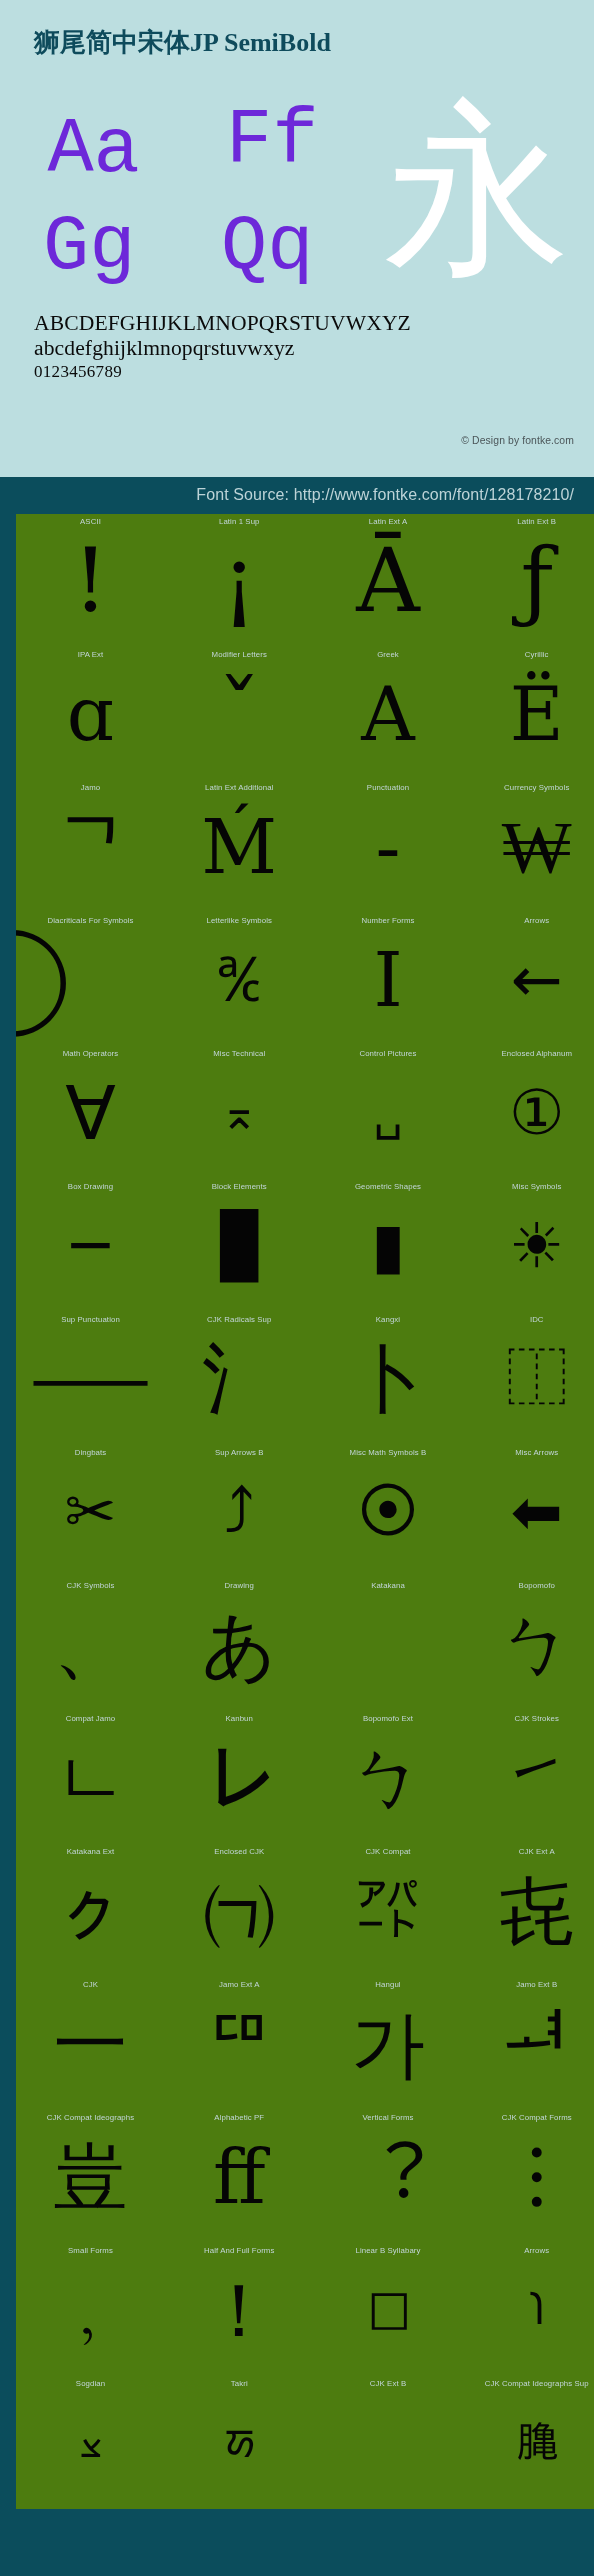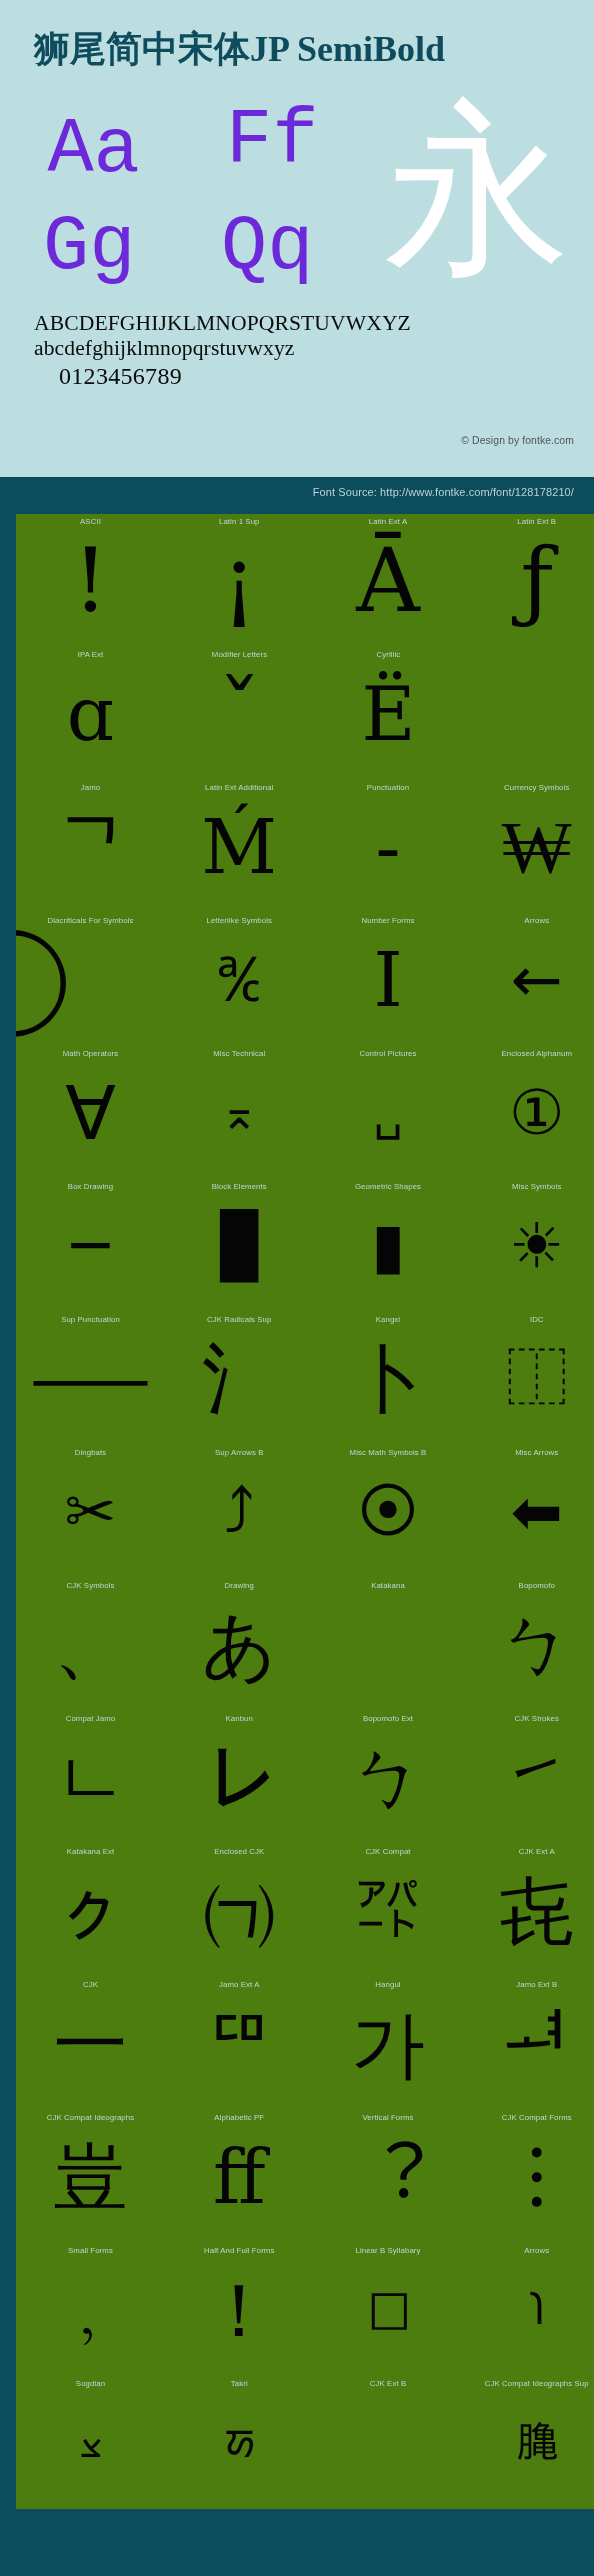--- a/index.html
+++ b/index.html
@@ -11,21 +11,21 @@
   }
 
   
   #header {
     position:absolute; left:0; top:0; width:595px; height:477px;
     background:#bcdee0;
   }
   #font-title {
     position:absolute; left:34px; top:25px;
     font-family:"Liberation Serif", serif;
-    font-size:36px; font-weight:700; letter-spacing:0px;
+    font-size:26px; font-weight:700; letter-spacing:0px;
     color:#0e4b5c; white-space:nowrap;
   }
 
   
   #glyph-grid {
     position:absolute; left:34px; top:112px; width:535px; height:201px;
   }
   .glyph-cell {
     position:absolute;
     font-family:Liberation Mono, monospace;
@@ -43,37 +43,37 @@
   }
 
   
   #alpha-block {
     position:absolute; left:34px; top:311px; width:535px;
     font-family:"Liberation Serif", serif;
     color:#0b0b0b;
   }
   #alpha-upper { font-size:21.6px; letter-spacing:0.1px; line-height:1.18; white-space:nowrap; }
   #alpha-lower { font-size:21.6px; letter-spacing:0.1px; line-height:1.18; white-space:nowrap; }
-  #alpha-digits{ font-size:24px; letter-spacing:0.3px; line-height:1.18; white-space:nowrap;margin-left:25px; }
+  #alpha-digits{ font-size:17px; letter-spacing:0.3px; line-height:1.18; white-space:nowrap; }
 
   #copyright {
     position:absolute; right:21px; top:435px;
     font-size:10.4px; color:#4b5558;
     font-family:"Liberation Sans", sans-serif;
     letter-spacing:0.1px;
   }
 
   
   #source-bar {
     position:absolute; left:0; top:477px; width:595px; height:37px;
     background:#0b4d5c;
   }
   #source-text {
     position:absolute; right:21px; top:9px;
-    font-size:11px; color:#bcd3d7; letter-spacing:0.1px;
+    font-size:16px; color:#bcd3d7; letter-spacing:0.1px;
     font-family:"Liberation Sans", sans-serif;
   }
 
   
   #block-grid {
     position:absolute; left:16px; top:514px; width:595px;
     background:#4d7c0f;
   }
   .block-row {
     position:relative;
@@ -179,20 +179,26 @@
           <span class="s-big">ɑ</span>
         </div>
       </div>
       <div class="block-cell">
         <div class="block-label">Modifier Letters</div>
         <div class="block-sample">
           <span class="s-huge">ˇ</span>
         </div>
       </div>
       <div class="block-cell">
+        <div class="block-label">Greek</div>
+        <div class="block-sample">
+          <span class="s-big">Α</span>
+        </div>
+      </div>
+      <div class="block-cell">
         <div class="block-label">Cyrillic</div>
         <div class="block-sample">
           <span class="s-big">Ё</span>
         </div>
       </div>
     </div>
     <div class="block-row">
       <div class="block-cell">
         <div class="block-label">Jamo</div>
         <div class="block-sample">

